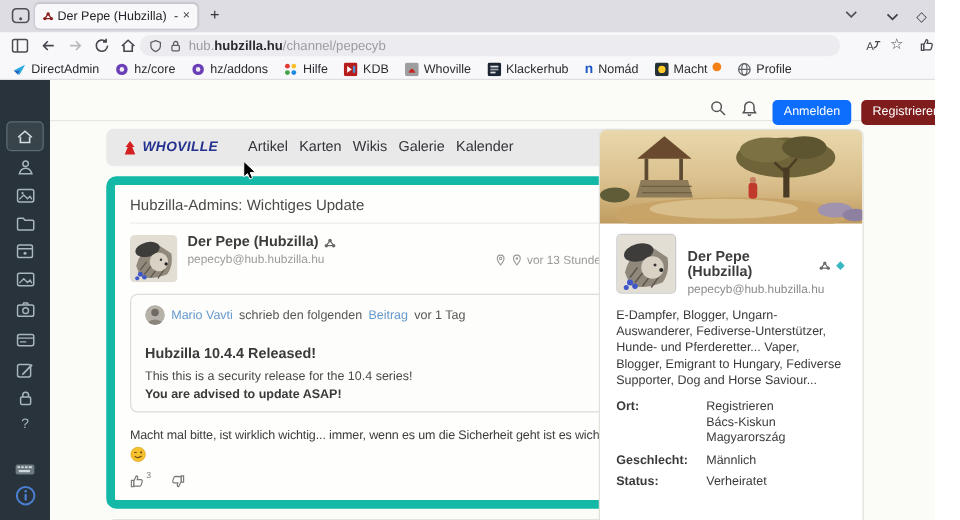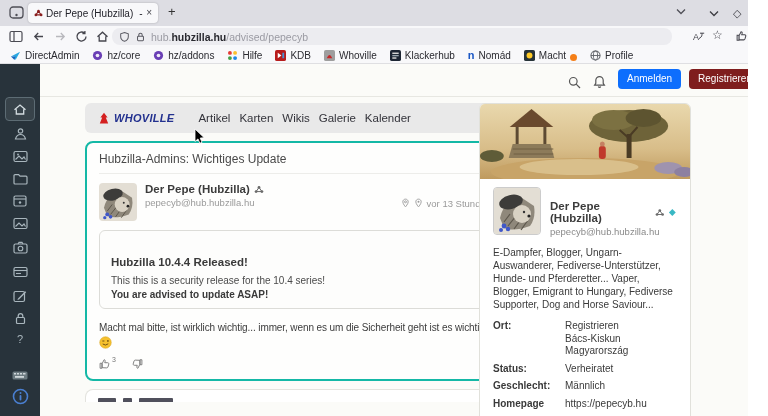--- a/index.html
+++ b/index.html
@@ -21,45 +21,45 @@
 
   .toolbar{position:absolute;left:0;top:26px;width:768px;height:21px;background:#f8f8fa}
   .tbi{position:absolute;top:4px}
   .urlbar{position:absolute;left:112px;top:2px;width:560px;height:17px;background:#ececf0;
           border-radius:8px;display:flex;align-items:center;padding:0 7px;gap:5px}
   .url{font-size:10.5px;white-space:nowrap}
   .url .dim{color:#9b9ba3}.url .host{color:#2a2a30;font-weight:bold}
 
   .bookmarks{position:absolute;left:0;top:47px;width:768px;height:17px;background:#f8f8fa;
              border-bottom:1px solid #dfdfe2;display:flex;align-items:center;padding-left:10px}
-  .bm{display:flex;align-items:flex-end;gap:4px;margin-right:13px;font-size:10px;color:#2a2a30;white-space:nowrap}
+  .bm{display:flex;align-items:flex-start;gap:4px;margin-right:13px;font-size:10px;color:#2a2a30;white-space:nowrap}
   .dot-orange{width:7px;height:7px;border-radius:50%;background:#f57f17;display:inline-block}
   .nfav{font-weight:bold;color:#1a56c4;font-size:11px;line-height:1}
 
   
   .page{position:absolute;left:0;top:64px;width:768px;height:352px;background:#fbfbf8}
   .appbar{position:absolute;left:0;top:0;width:40px;height:352px;background:#28333b}
   .ab{position:absolute;left:0;width:40px;display:flex;justify-content:center;color:#a9b6bd}
   .ab-home{position:absolute;left:5px;top:33px;width:30px;height:24px;background:rgba(255,255,255,.08);
            border:1px solid #5d6c74;border-radius:4px;display:flex;align-items:center;justify-content:center;color:#d3dce0}
   .ab-help{font-size:11px;color:#a9b6bd}
 
   .page-header{position:absolute;left:40px;top:0;width:728px;height:33px;border-bottom:1px solid #e7e7e2}
-  .ph-right{position:absolute;right:7px;top:5px;display:flex;align-items:flex-end;gap:12px;color:#555}
+  .ph-right{position:absolute;right:7px;top:16px;display:flex;align-items:flex-start;gap:12px;color:#555}
   .btn{font-size:10px;color:#fff;border-radius:4px;padding:4px 9px;line-height:1.2}
   .btn-login{background:#0d6efd}
   .btn-reg{background:#7f1d1d;margin-left:-4px}
 
   .feed{position:absolute;left:85px;top:39px;width:420px}
   .navcard{height:30px;background:#e9e9e9;border-radius:6px;display:flex;align-items:center;padding:0 13px}
   .brand{display:flex;align-items:center;gap:4px;margin-right:24px}
   .brand-name{font-size:11px;font-weight:bold;font-style:italic;color:#23318f;letter-spacing:.3px}
   .navtab{font-size:11.5px;color:#33333a;margin-right:9px}
 
-  .post{margin-top:8px;background:#fefefd;border:2px solid #14b8a6;border-radius:8px;padding:9px 12px;overflow:hidden}
+  .post{margin-top:8px;background:#fefefd;border:7px solid #14b8a6;border-radius:8px;padding:9px 12px;overflow:hidden}
   .post-title{font-size:12px;color:#4a4a4a;padding-bottom:7px;border-bottom:1px solid #ededea}
   .author-row{display:flex;margin-top:9px}
   .av38{width:38px;height:38px;border-radius:4px;overflow:hidden;flex:0 0 38px}
   .author-info{margin-left:8px;flex:1}
   .author-name{font-size:11.5px;font-weight:bold;color:#3c3c3c;display:flex;align-items:center;gap:4px}
   .author-addr{font-size:9.5px;color:#9a9a9a;margin-top:2px}
   .post-meta{font-size:9.5px;color:#9a9a9a;display:flex;gap:4px;align-items:center;padding-top:2px}
   .quote{margin-top:9px;border:1px solid #dcdcd8;border-radius:6px;padding:8px 11px;background:#fdfdfc}
   .reshare{display:flex;align-items:center;gap:5px;font-size:10px;color:#555}
   .av16{width:16px;height:16px;border-radius:50%;overflow:hidden;flex:0 0 16px}
@@ -178,21 +178,21 @@
         <svg width="11" height="12" viewBox="0 0 13 13">
             <path d="M6.5 1.2 11 2.8v3.3c0 2.7-1.9 4.5-4.5 5.5C3.9 10.6 2 8.8 2 6.1V2.8z" fill="none" stroke="#5b5b63" stroke-width="1.2"></path>
           </svg>
       </span>
       <span>
         <svg width="11" height="12" viewBox="0 0 13 13">
             <rect x="3" y="5.6" width="7" height="5.2" rx="1" fill="none" stroke="#5b5b63" stroke-width="1.2"></rect>
             <path d="M4.5 5.6V4a2 2 0 0 1 4 0v1.6" fill="none" stroke="#5b5b63" stroke-width="1.2"></path>
           </svg>
       </span>
-      <span class="url"><span class="dim">hub.</span><span class="host">hubzilla.hu</span><span class="dim">/advised/pepecyb</span></span>
+      <span class="url"><span class="dim">hub.</span><span class="host">hubzilla.hu</span><span class="dim">/channel/pepecyb</span></span>
     </div>
     <span class="tbi" style="left:692px">
       <svg width="13" height="13" viewBox="0 0 13 13">
           <text x="1" y="10" font-size="9" fill="#46464e" font-family="Liberation Sans,sans-serif">A</text>
           <path d="M8 3.2h4.2M10 3.2v1.4c0 1.8-1.4 3.2-3 3.9" fill="none" stroke="#46464e" stroke-width="1"></path>
         </svg>
     </span>
     <span class="tbi" style="left:712px;top:2px;font-size:12px;color:#46464e">☆</span>
     <span class="tbi" style="left:736px">
       <svg width="12" height="12" viewBox="0 0 13 12">
@@ -442,20 +442,33 @@
               </svg>
             <svg width="9" height="10" viewBox="0 0 10 11">
                 <path d="M5 1.2C3.3 1.2 2 2.5 2 4.2 2 6.4 5 9.8 5 9.8s3-3.4 3-5.6C8 2.5 6.7 1.2 5 1.2z" fill="none" stroke="#9a9a9a" stroke-width="1"></path>
                 <circle cx="5" cy="4.2" r="1.1" fill="#9a9a9a"></circle>
               </svg>
             <span>vor 13 Stunden</span>
           </span>
         </div>
 
         <div class="quote">
+          <div class="reshare">
+            <span class="av16">
+              <svg width="16" height="16" viewBox="0 0 16 16">
+                  <circle cx="8" cy="8" r="8" fill="#b5b0a8"></circle>
+                  <circle cx="8" cy="6" r="3" fill="#6f6a62"></circle>
+                  <path d="M2 14q6-5 12 0v2H2z" fill="#8a857c"></path>
+                </svg>
+            </span>
+            <a class="link">Mario Vavti</a>
+            <span>schrieb den folgenden</span>
+            <a class="link">Beitrag</a>
+            <span>vor 1 Tag</span>
+          </div>
           <div class="q-head">Hubzilla 10.4.4 Released!</div>
           <div class="q-l1">This this is a security release for the 10.4 series!</div>
           <div class="q-l2">You are advised to update ASAP!</div>
         </div>
 
         <div class="comment">Macht mal bitte, ist wirklich wichtig... immer, wenn es um die Sicherheit geht ist es wichtig!</div>
         <div class="emoji-line">
           <svg width="13" height="13" viewBox="0 0 14 14">
               <circle cx="7" cy="7" r="6.2" fill="#f6c12e" stroke="#d9a31a" stroke-width=".6"></circle>
               <path d="M3.6 5.4h2.2" stroke="#6b4d12" stroke-width="1" fill="none"></path>
@@ -549,30 +562,26 @@
         <div class="fields">
           <div class="frow">
             <span class="flabel">Ort:</span>
             <span class="fval">
               <div>Registrieren</div>
               <div>Bács-Kiskun</div>
               <div>Magyarország</div>
             </span>
           </div>
           <div class="frow">
-            <span class="flabel">Status:</span>
-            <span class="fval">Verheiratet</span>
-          </div>
-          <div class="frow">
             <span class="flabel">Geschlecht:</span>
             <span class="fval">Männlich</span>
           </div>
           <div class="frow">
-            <span class="flabel">Homepage</span>
-            <span class="fval">https://pepecyb.hu</span>
+            <span class="flabel">Status:</span>
+            <span class="fval">Verheiratet</span>
           </div>
         </div>
       </div>
     </div>
   </div>
 
   <span class="cursor">
     <svg width="12" height="17" viewBox="0 0 12 17">
         <path d="M1 1l0 12.5 3-2.6 1.8 4.3 2.2-.9-1.8-4.2 4-.4z" fill="#000" stroke="#fff" stroke-width=".8"></path>
       </svg>

